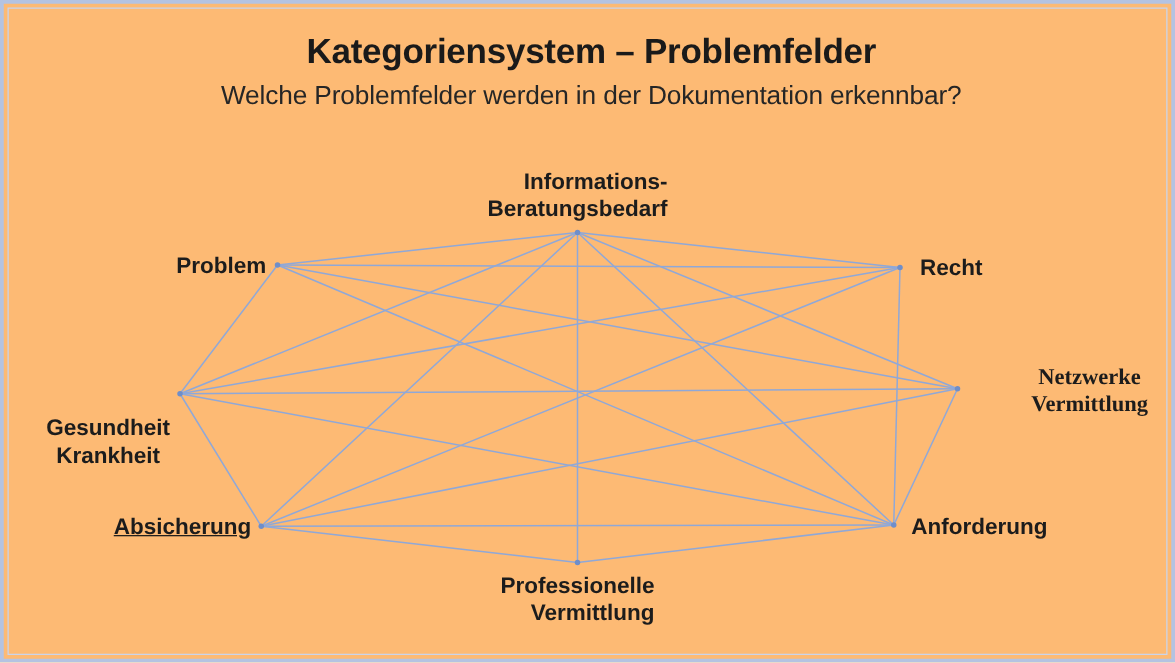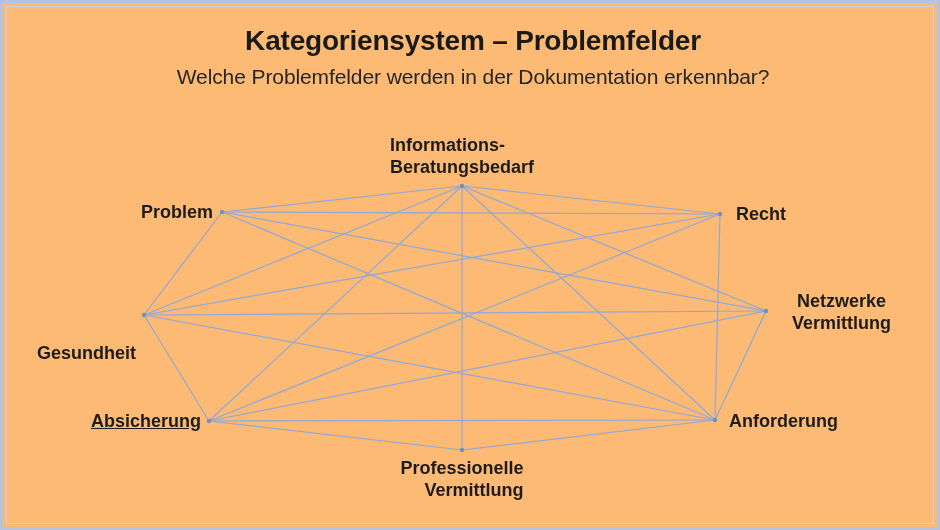--- a/index.html
+++ b/index.html
@@ -56,21 +56,21 @@
   .node-label {
     position: absolute;
     font-size: 18px;
     font-weight: 700;
     color: #1c1c1c;
     line-height: 1.22;
     white-space: nowrap;
   }
   .node-label.anchor-right { transform: translate(-100%, -50%); text-align: center; }
   .node-label.anchor-left  { transform: translate(0, -50%); text-align: center; }
-  .node-label.anchor-top   { transform: translate(-50%, -100%); text-align: left; }
+  .node-label.anchor-top   { transform: translate(-50%, -100%); text-align: right; }
   .node-label.anchor-bottom{ transform: translate(-50%, 0); text-align: right; }
 </style>
 </head>
 <body>
 
 <div id="slide">
 
   <div id="inner-frame"></div>
 
   <div id="title">Kategoriensystem – Problemfelder</div>
@@ -119,22 +119,23 @@
         <div>Beratungsbedarf</div>
       </div>
       <div class="node-label anchor-right" style="left: 210px; top: 210px;">
         <div>Problem</div>
       </div>
       <div class="node-label anchor-left" style="left: 733px; top: 212px;">
         <div>Recht</div>
       </div>
       <div class="node-label anchor-right" style="left: 133px; top: 311px; margin-top: 40px;">
         <div>Gesundheit</div>
+        <div>Krankheit</div>
       </div>
-      <div class="node-label anchor-left" style="left: 789px; top: 310px;">
+      <div class="node-label anchor-left" style="left: 822px; top: 310px; font-family: Liberation Serif, serif;">
         <div>Netzwerke</div>
         <div>Vermittlung</div>
       </div>
       <div class="node-label anchor-right" style="left: 198px; top: 419px; text-decoration: underline;">
         <div>Absicherung</div>
       </div>
       <div class="node-label anchor-left" style="left: 726px; top: 419px;">
         <div>Anforderung</div>
       </div>
       <div class="node-label anchor-bottom" style="left: 459px; top: 455px;">

